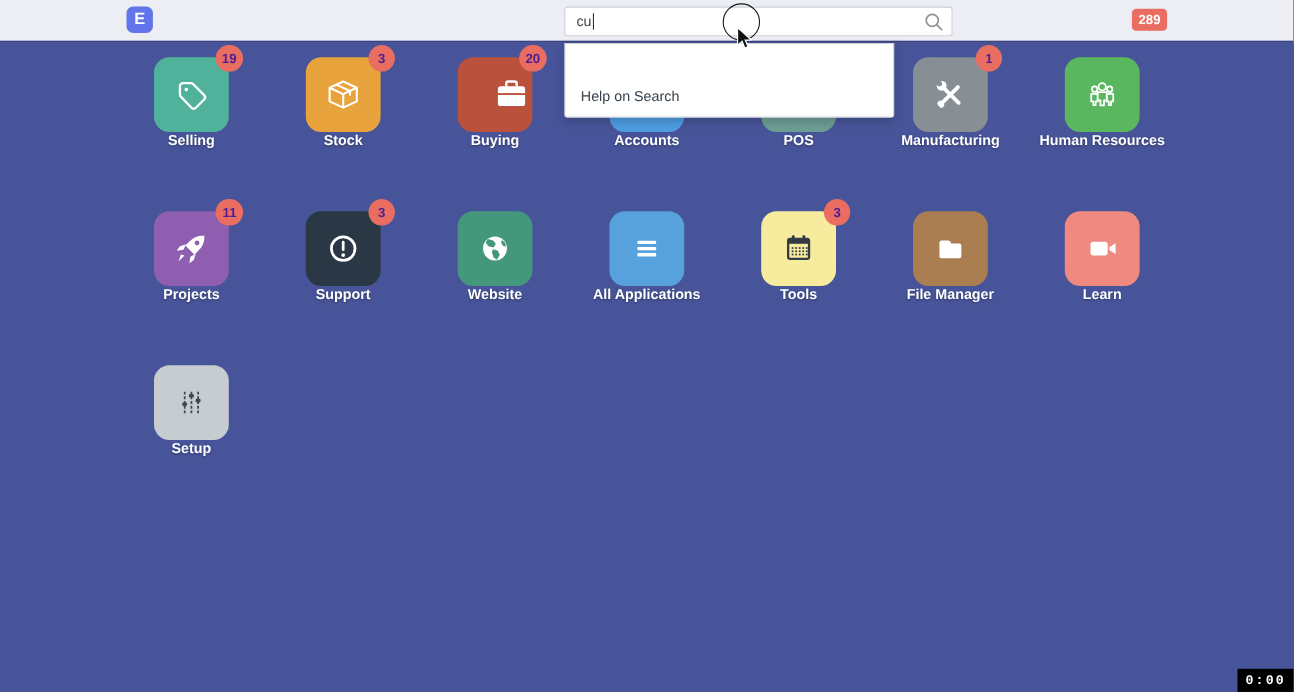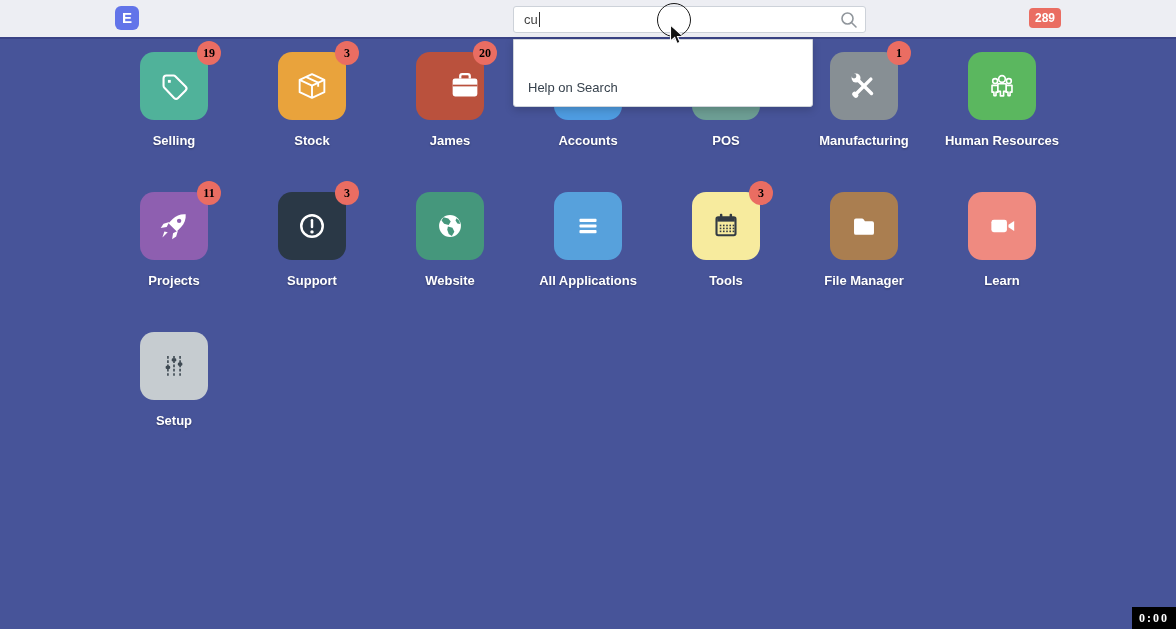--- a/index.html
+++ b/index.html
@@ -71,38 +71,38 @@
     width:138px; height:140px; display:flex; flex-direction:column;
     align-items:center; cursor:pointer;
   }
   .module-icon-box {
     width:68px; height:68px; border-radius:14px; position:relative;
     display:flex; align-items:center; justify-content:center;
   }
   .module-icon { display:flex; color:#fff; }
   .module-badge {
     position:absolute; top:-11px; right:-13px; min-width:24px; height:24px;
-    background:#ea6d62; color:#000000; border-radius:12px;
+    background:#ea6d62; color:#4c1d95; border-radius:12px;
     font-size:12px; font-weight:bold; display:flex; align-items:center;
-    justify-content:center; padding:0 6px;font-family:Liberation Serif, serif;
+    justify-content:center; padding:0 6px;
   }
   .module-label {
-    margin-top:13px; color:#fff; font-size:13px; font-weight:bold;
+    color:#fff; font-size:13px; font-weight:bold;
     text-shadow:0 1px 2px rgba(0,0,0,.35); white-space:nowrap;
   }
 
   
   .click-circle {
     position:absolute; left:657px; top:3px; width:34px; height:34px;
     border:1.5px solid #1a1a1a; border-radius:50%; z-index:30; pointer-events:none;
   }
   .cursor-arrow { position:absolute; left:669px; top:24px; z-index:31; pointer-events:none; }
   .rec-timer {
     position:absolute; right:0; bottom:0; background:#000; color:#fff;
-    font-family:Liberation Serif, serif; font-size:12px; font-weight:bold;
+    font-family:Liberation Mono, monospace; font-size:12px; font-weight:bold;
     letter-spacing:2px; padding:4px 7px 3px; z-index:40;
   }
 </style>
 </head>
 <body style="background: rgb(71, 84, 153);">
 
 <div class="navbar" style="background: rgb(237, 238, 243);">
   <div class="logo" style="background: rgb(98, 116, 233);">E</div>
 
   <div class="search-wrap">
@@ -158,21 +158,21 @@
     <div class="module-icon-box" style="background: rgb(186, 81, 61); justify-content: flex-end; --tile-bg: #ba513d;">
       <span class="module-icon" style="color: rgb(255, 255, 255);">
           <svg viewBox="0 0 40 40" width="38" height="38">
             <path d="M15 12V9.5a2 2 0 0 1 2-2h6a2 2 0 0 1 2 2V12" fill="none" stroke="currentColor" stroke-width="2.4"></path>
             <rect x="7" y="12" width="26" height="19" rx="2.5" fill="currentColor"></rect>
             <rect x="7" y="18.6" width="26" height="1.8" fill="var(--tile-bg)"></rect>
           </svg>
         </span>
       <span class="module-badge" style="background: rgb(234, 109, 98);">20</span>
     </div>
-    <div class="module-label">James</div>
+    <div class="module-label">Buying</div>
   </div>
 
 
   <div class="module-cell">
     <div class="module-icon-box" style="background: rgb(78, 156, 225); --tile-bg: #4e9ce1;">
       <span class="module-icon" style="color: rgb(255, 255, 255);">
           <svg viewBox="0 0 40 40" width="38" height="38">
             <rect x="12" y="7.5" width="16.5" height="22" rx="1.5" fill="none" stroke="currentColor" stroke-width="2.2"></rect>
             <rect x="12" y="25.6" width="16.5" height="3.9" fill="currentColor"></rect>
             <rect x="14.9" y="11" width="1.8" height="1.8" fill="currentColor"></rect>

